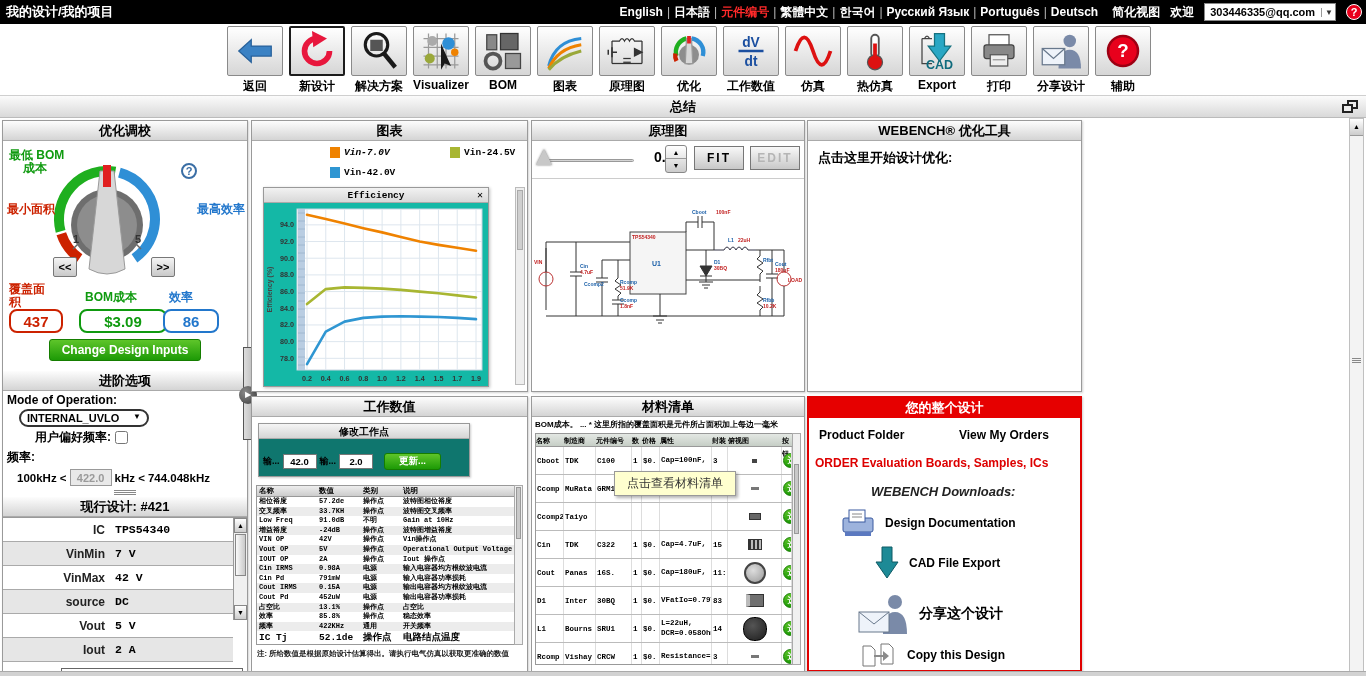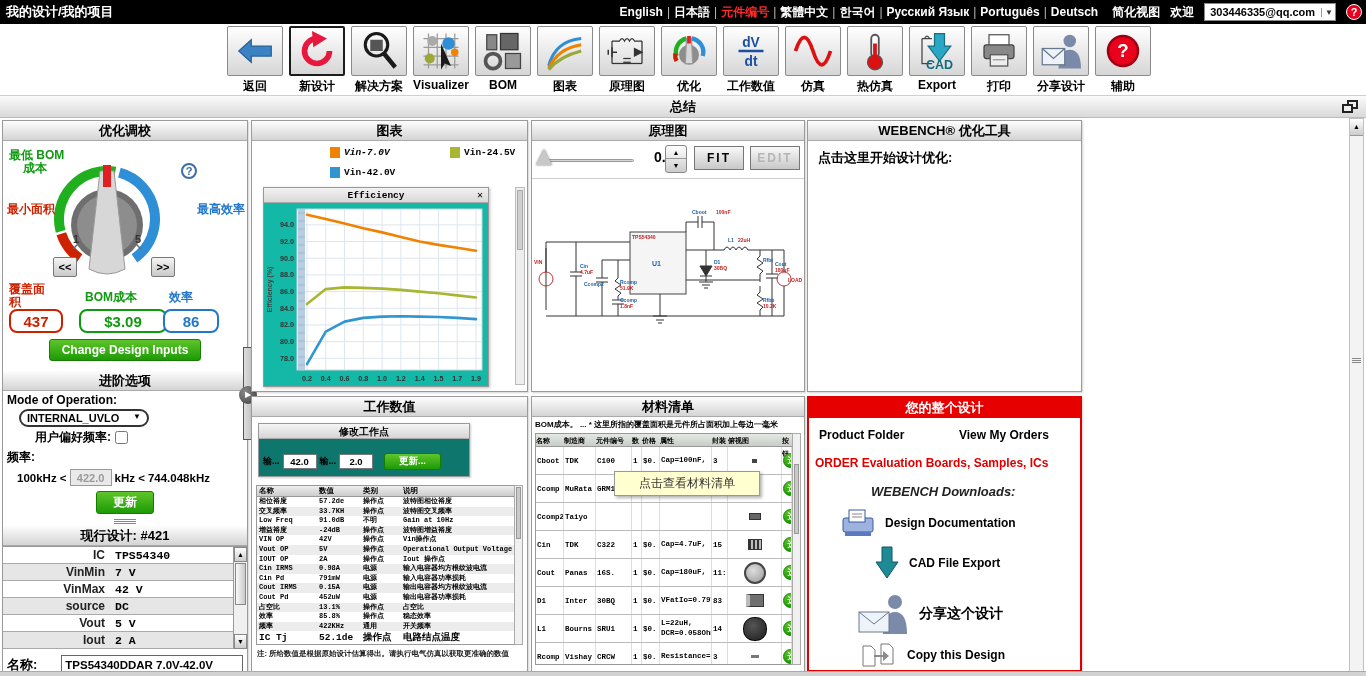--- a/index.html
+++ b/index.html
@@ -70,21 +70,21 @@
   .mode-select { width:130px; margin:2px 0 2px 12px; border:2px solid #333; border-radius:10px;
     padding:1px 6px; font-size:11px; font-weight:bold; display:flex; justify-content:space-between; cursor:pointer; background:#fff;}
   .chk-row { margin-left:28px; margin-top:2px; display:flex; align-items:center; gap:4px; }
   .freq-row { margin-left:10px; margin-top:3px; font-size:11.5px; display:flex; align-items:center; gap:3px; white-space:nowrap;}
   .freq-input { width:42px; height:17px; background:#e9e9e9; border:1px solid #999; color:#9a9a9a;
     font-size:11px; font-weight:bold; text-align:center; }
   .upd-wrap { text-align:center; margin-top:5px; height:24px; }
   .grip { height:9px; display:flex; flex-direction:column; align-items:center; justify-content:center; gap:1px; cursor:row-resize;}
   .grip i { display:block; width:22px; height:1px; background:#888; }
   #design-table { border-top:1px solid #999; font-size:12px; font-weight:bold; position:relative; }
-  .d-row { display:flex; height:17px; border-bottom:1px solid #aaa; align-items:center; }
+  .d-row { display:flex; height:24px; border-bottom:1px solid #aaa; align-items:center; }
   .d-row:nth-child(even){ background:#e6e6e6; }
   .d-key { width:108px; text-align:right; padding-right:6px; color:#222; }
   .d-val { padding-left:4px; font-family:"Liberation Mono","DejaVu Sans Mono",monospace; font-size:11.5px; }
   .mini-scroll { position:absolute; right:0; top:0; width:14px; height:102px; border-left:1px solid #999; background:#f0f0f0; }
   .mini-scroll .sb { height:15px; background:linear-gradient(#fff,#ccc); border:1px solid #888; font-size:7px;
     text-align:center; line-height:13px; cursor:pointer; }
   .mini-scroll .sb.btm { position:absolute; bottom:0; width:100%; }
   .mini-scroll .thumb { position:absolute; top:16px; left:1px; width:11px; height:42px;
     background:linear-gradient(90deg,#fafafa,#c9c9c9); border:1px solid #888; }
   .name-row { display:flex; align-items:center; gap:24px; margin:6px 2px 0 4px; font-size:13px; font-weight:bold; }
@@ -146,21 +146,21 @@
   .bom-note { font-size:8px; font-weight:bold; padding:2px 3px; white-space:nowrap; overflow:hidden; }
   #bom-table { position:absolute; left:3px; top:36px; width:258px; height:232px; border:1px solid #999; overflow:hidden; }
   .bom-head,.bom-row { display:grid; grid-template-columns:28px 32px 36px 10px 18px 52px 16px 54px 1fr; }
   .bom-head { background:linear-gradient(#e4e8e4,#c6cec6); font-size:7px; font-weight:bold; height:13px; line-height:13px; border-bottom:1px solid #999; text-align:left;}
   .bom-row { font-size:7.5px; font-weight:bold; border-bottom:1px solid #bbb; align-items:center; min-height:28px; font-family:"Liberation Mono","DejaVu Sans Mono",monospace;}
   .bom-row > div { padding:1px; overflow:hidden; border-right:1px solid #ddd; align-self:stretch; display:flex; align-items:center;}
   .bom-row .attr { white-space:normal; line-height:1.25; }
   .sel-btn { width:56px; height:15px; border-radius:8px; font-size:8.5px; line-height:14px; }
   .bom-scroll { position:absolute; right:3px; top:36px; width:9px; height:232px; background:#f0f0f0; border:1px solid #aaa;}
   .bom-scroll .th { position:absolute; top:30px; left:1px; width:5px; height:70px; background:#c9c9c9; border:1px solid #999;}
-  .tooltip { position:absolute; left:82px; top:74px; padding:3px 24px; background:#ffffcf; border:1px solid #999;
+  .tooltip { position:absolute; left:82px; top:74px; padding:3px 12px; background:#ffffcf; border:1px solid #999;
     box-shadow:2px 2px 3px rgba(0,0,0,.3); font-size:12px; color:#333; white-space:nowrap; z-index:5;}
   .pkg { margin:auto; }
   .pkg.dot { width:5px; height:4px; background:#444; }
   .pkg.dash { width:8px; height:3px; background:#777; }
   .pkg.rect { width:12px; height:7px; background:#666; border:1px solid #333; }
   .pkg.striped { width:14px; height:11px; border:1px solid #333;
     background:repeating-linear-gradient(90deg,#333 0 2px,#bbb 2px 4px); }
   .pkg.capround { width:22px; height:22px; border-radius:50%; background:radial-gradient(circle at 40% 35%,#ddd,#9a9a9a); border:2px solid #444;}
   .pkg.diode { width:18px; height:13px; background:#707070; border:1px solid #333; border-left:4px solid #bbb; }
   .pkg.inductor { width:24px; height:24px; border-radius:45%; background:radial-gradient(circle at 40% 35%,#555,#1d1d1d); border:1px solid #000;}
@@ -450,23 +450,20 @@
     <div class="chk-row">
       <span>用户偏好频率:</span>
       <input type="checkbox" style="">
     </div>
     <div style="margin-top:3px;">频率:</div>
     <div class="freq-row">
       <span>100kHz &lt;</span>
       <input class="freq-input" disabled="" value="422.0" style="">
       <span>kHz &lt;</span>
       <span>744.048kHz</span>
-    </div>
-    <div class="upd-wrap">
-      <div class="green-btn" style="display:inline-block;padding:2px 16px;font-size:12px;">更新</div>
     </div>
   </div>
   <div class="grip">
       <i></i>
       <i></i>
       <i></i>
     </div>
   <div class="p-header">现行设计: #421</div>
   <div id="design-table">
     <div id="design-rows" style="margin-right:14px;">

